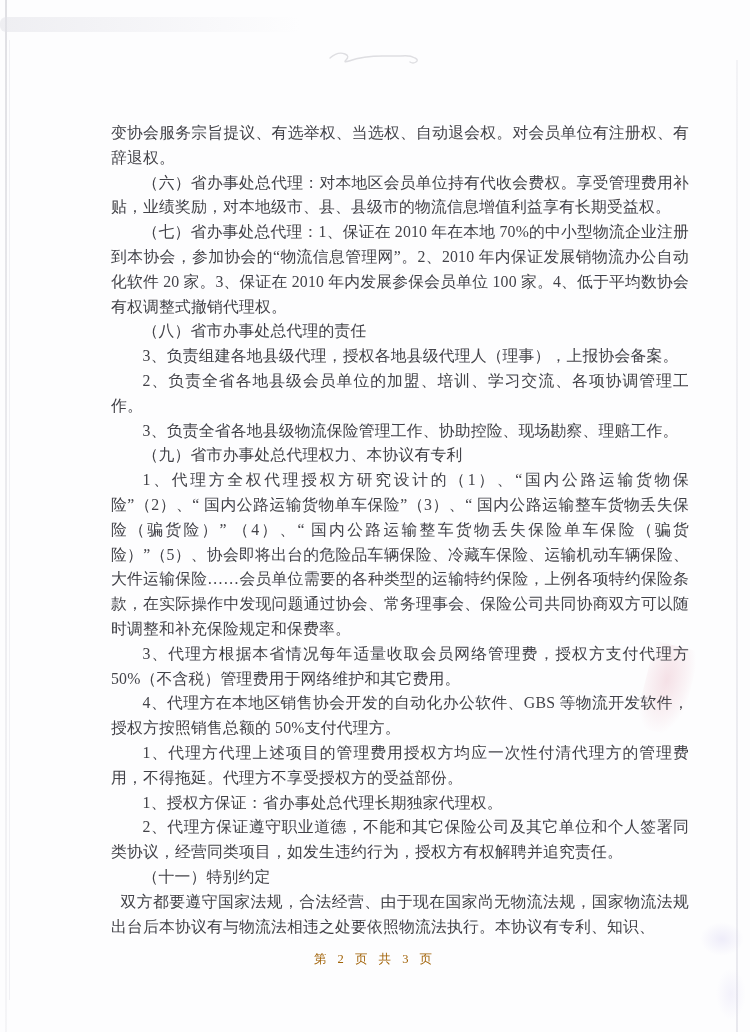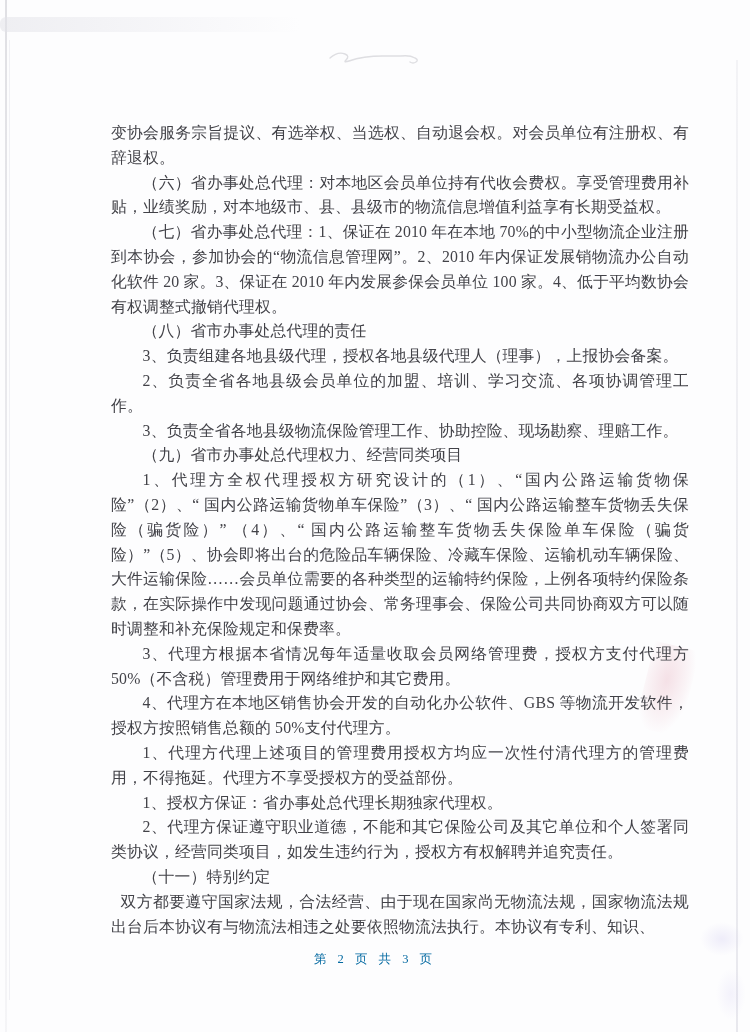--- a/index.html
+++ b/index.html
@@ -60,21 +60,21 @@
   }
   .para{margin:0;}
   .para.flush{text-indent:0;margin-top:44px;}
   .para.indent{text-indent:2em;}
   .para.small-indent{text-indent:.6em;}
   .page-footer{
     position:absolute;left:0;top:951px;width:750px;
     text-align:center;
     font-size:12.5px;
     letter-spacing:4px;
-    color:#0369a1;
+    color:#a16207;
   }
 </style>
 </head>
 <body>
 
 <div class="scan-page">
 
   <div class="edge-left"></div>
   <div class="edge-left2"></div>
   <div class="edge-right"></div>
@@ -89,21 +89,21 @@
   <div class="smudge-lavender2"></div>
 
   <div class="page-text">
       <p class="para flush">变协会服务宗旨提议、有选举权、当选权、自动退会权。对会员单位有注册权、有辞退权。</p>
       <p class="para indent">（六）省办事处总代理：对本地区会员单位持有代收会费权。享受管理费用补贴，业绩奖励，对本地级市、县、县级市的物流信息增值利益享有长期受益权。</p>
       <p class="para indent">（七）省办事处总代理：1、保证在 2010 年在本地 70%的中小型物流企业注册到本协会，参加协会的“物流信息管理网”。2、2010 年内保证发展销物流办公自动化软件 20 家。3、保证在 2010 年内发展参保会员单位 100 家。4、低于平均数协会有权调整式撤销代理权。</p>
       <p class="para indent">（八）省市办事处总代理的责任</p>
       <p class="para indent">3、负责组建各地县级代理，授权各地县级代理人（理事），上报协会备案。</p>
       <p class="para indent">2、负责全省各地县级会员单位的加盟、培训、学习交流、各项协调管理工作。</p>
       <p class="para indent">3、负责全省各地县级物流保险管理工作、协助控险、现场勘察、理赔工作。</p>
-      <p class="para indent">（九）省市办事处总代理权力、经营同类项目</p>
+      <p class="para indent">（九）省市办事处总代理权力、本协议有专利</p>
       <p class="para indent">1、代理方全权代理授权方研究设计的（1）、“国内公路运输货物保险”（2）、“ 国内公路运输货物单车保险”（3）、“ 国内公路运输整车货物丢失保险（骗货险）” （4）、“ 国内公路运输整车货物丢失保险单车保险（骗货险）”（5）、协会即将出台的危险品车辆保险、冷藏车保险、运输机动车辆保险、大件运输保险……会员单位需要的各种类型的运输特约保险，上例各项特约保险条款，在实际操作中发现问题通过协会、常务理事会、保险公司共同协商双方可以随时调整和补充保险规定和保费率。</p>
       <p class="para indent">3、代理方根据本省情况每年适量收取会员网络管理费，授权方支付代理方 50%（不含税）管理费用于网络维护和其它费用。</p>
       <p class="para indent">4、代理方在本地区销售协会开发的自动化办公软件、GBS 等物流开发软件，授权方按照销售总额的 50%支付代理方。</p>
       <p class="para indent">1、代理方代理上述项目的管理费用授权方均应一次性付清代理方的管理费用，不得拖延。代理方不享受授权方的受益部份。</p>
       <p class="para indent">1、授权方保证：省办事处总代理长期独家代理权。</p>
       <p class="para indent">2、代理方保证遵守职业道德，不能和其它保险公司及其它单位和个人签署同类协议，经营同类项目，如发生违约行为，授权方有权解聘并追究责任。</p>
       <p class="para indent">（十一）特别约定</p>
       <p class="para small-indent">双方都要遵守国家法规，合法经营、由于现在国家尚无物流法规，国家物流法规出台后本协议有与物流法相违之处要依照物流法执行。本协议有专利、知识、</p>
     </div>
 

